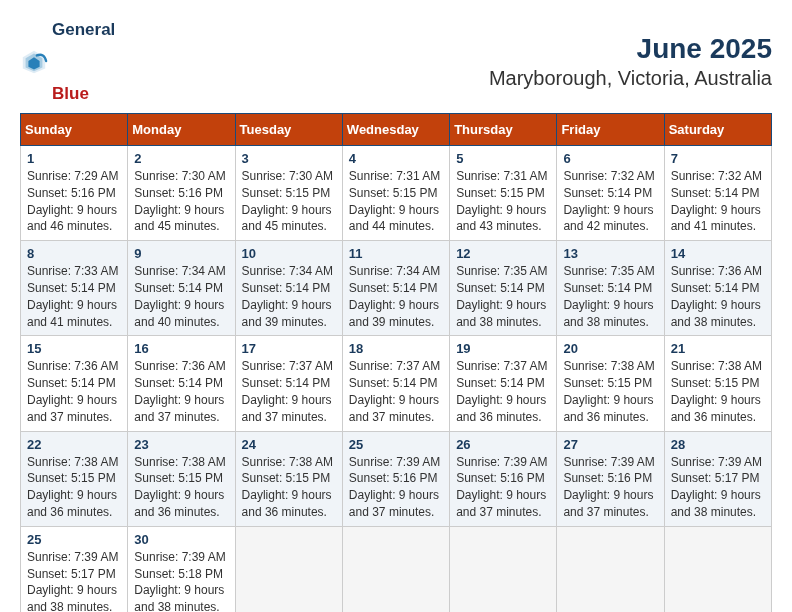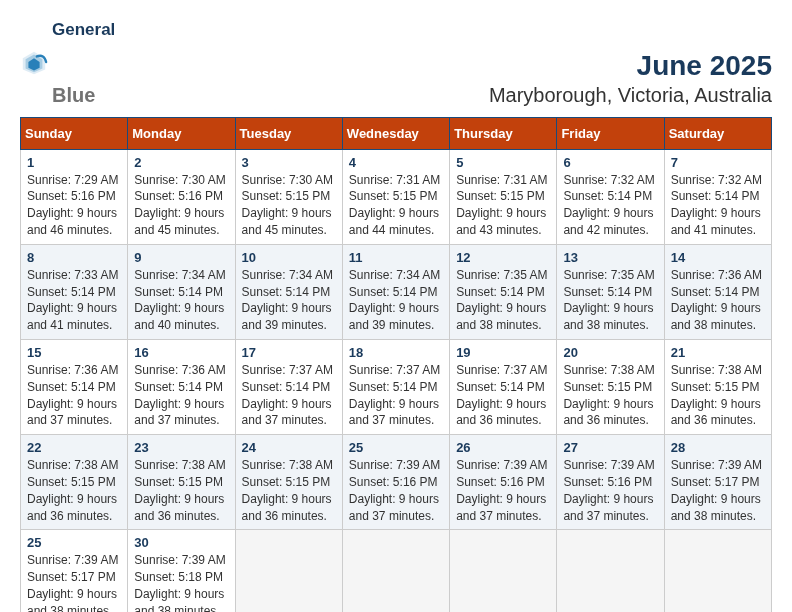--- a/index.html
+++ b/index.html
@@ -6,21 +6,21 @@
     body {
       font-family: Arial, sans-serif;
       background: #fff;
       width: 792px;
       min-height: 612px;
       padding: 20px;
     }
     .header-area {
       display: flex;
       justify-content: space-between;
-      align-items: flex-end;
+      align-items: center;
       margin-bottom: 10px;
     }
     .logo {
       display: flex;
       align-items: center;
       gap: 4px;
     }
     .logo-icon {
       width: 28px;
       height: 28px;
@@ -87,21 +87,21 @@
 <div class="header-area">
   <div class="logo">
     <svg class="logo-icon" viewBox="0 0 30 30">
       <polygon points="15,3 27,10 27,22 15,27 3,22 3,10" fill="#2980b9" opacity="0.15"></polygon>
       <polygon points="15,6 24,11 24,21 15,25 6,21 6,11" fill="#2980b9" opacity="0.3"></polygon>
       <polygon points="15,10 21,14 21,20 15,23 9,20 9,14" fill="#2980b9"></polygon>
       <path d="M18 8 Q26 5 28 14" stroke="#2980b9" stroke-width="2.5" fill="none" stroke-linecap="round"></path>
     </svg>
     <div>
       <div style="font-size:17px;font-weight:bold;color:#1a3a5c;line-height:1.15;">General</div>
-      <div style="font-size:20px;font-weight:bold;color:#737373;line-height:1.15;margin-top:44px;">Blue</div>
+      <div style="font-size:17px;font-weight:bold;color:#b91c1c;line-height:1.15;margin-top:44px;">Blue</div>
     </div>
   </div>
   <div class="title-area">
     <div class="calendar-title">June 2025</div>
     <div class="calendar-subtitle">Maryborough, Victoria, Australia</div>
   </div>
 </div>
 
 <table class="calendar-table">
   <thead>

